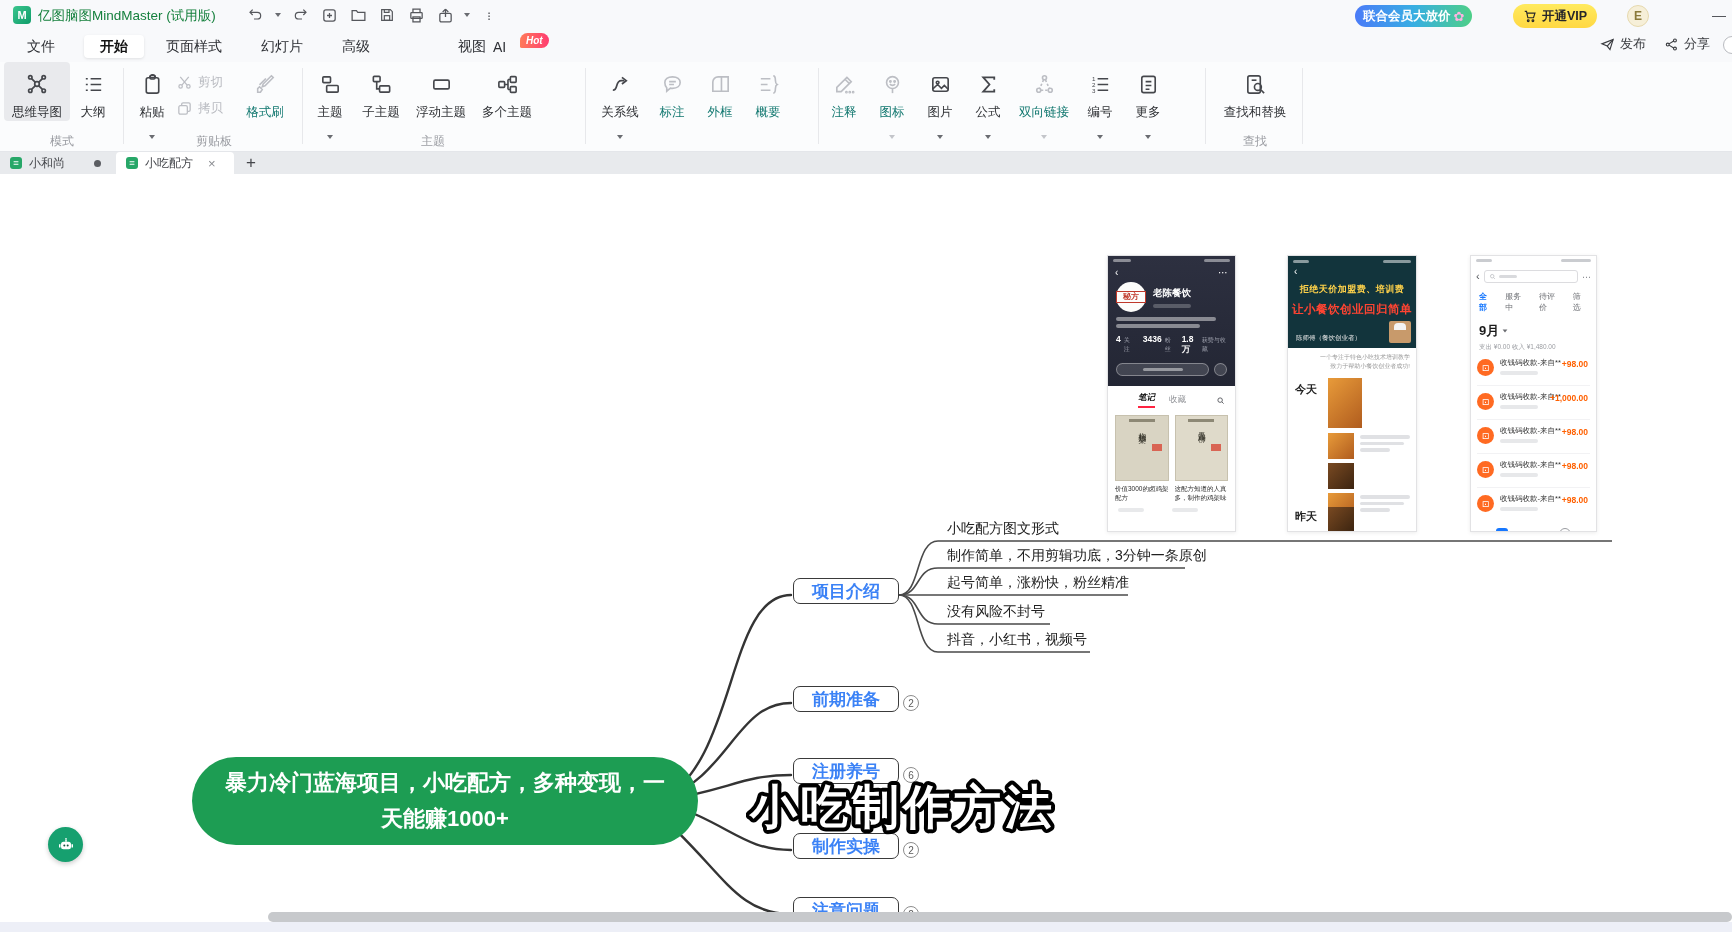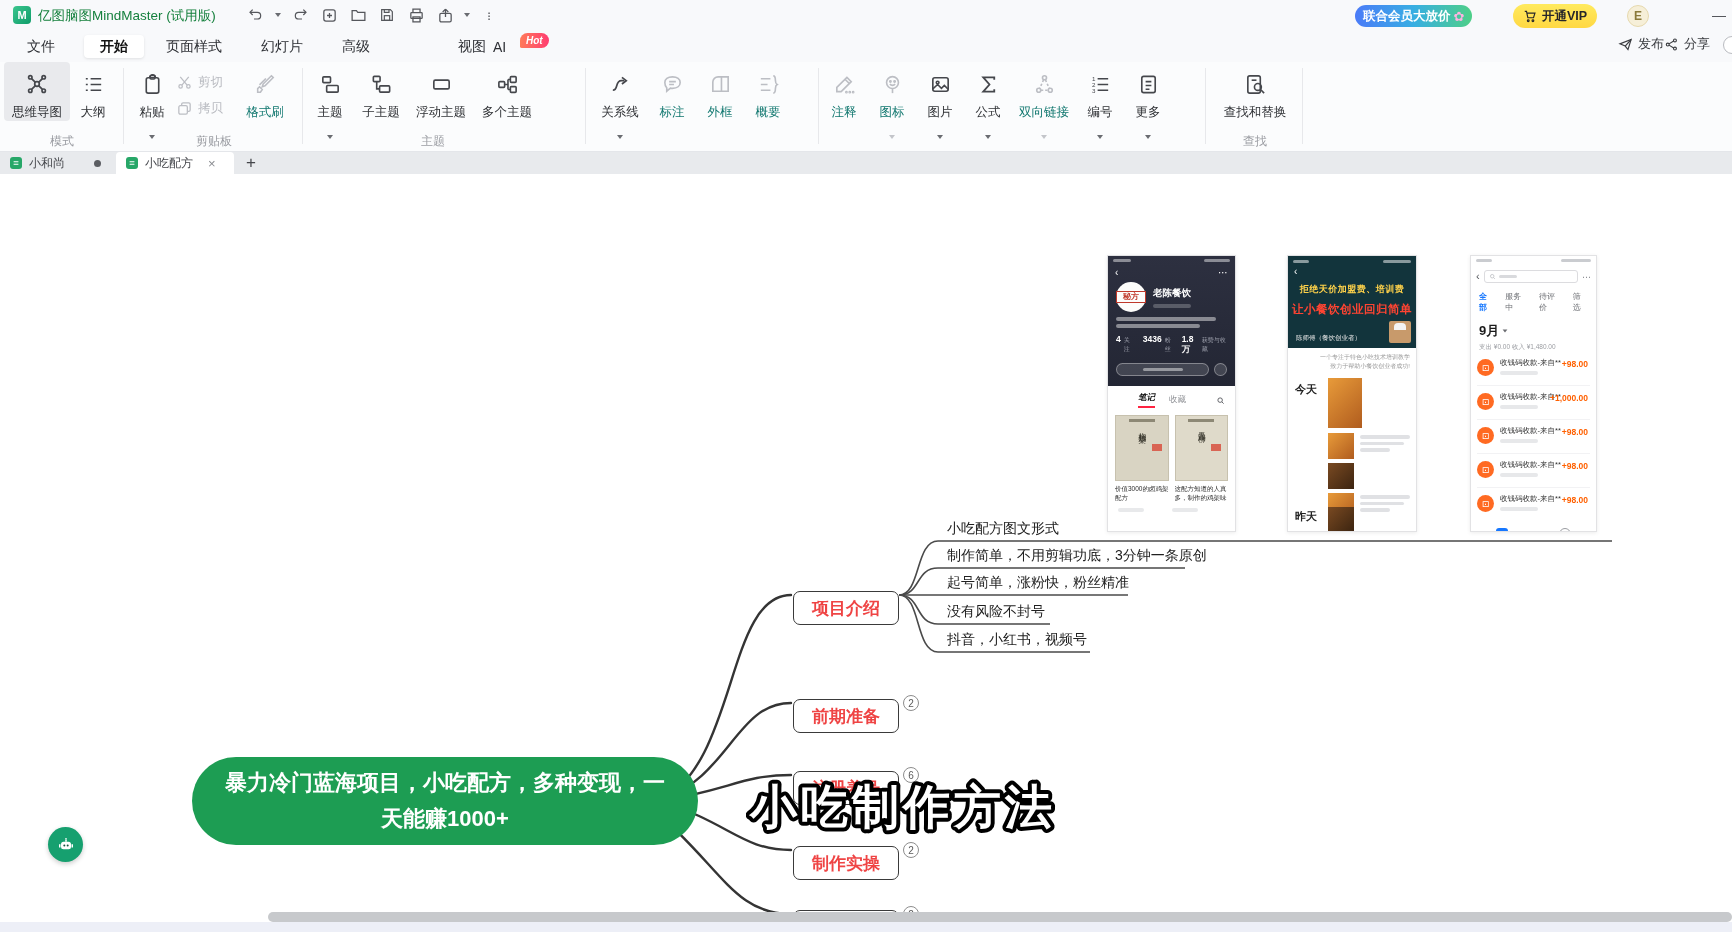--- a/index.html
+++ b/index.html
@@ -29,21 +29,21 @@
         display:flex;align-items:center;justify-content:center;cursor:pointer;}
 
   
   .menubar{position:absolute;left:0;top:30px;width:100%;height:32px;background:#f8f9fb;}
   .menu-item{position:absolute;top:5px;height:23px;display:flex;align-items:center;justify-content:center;
         font-size:14px;color:#2d2f34;cursor:pointer;padding:0 6px;}
   .menu-item.active{background:#ffffff;border-radius:4px;box-shadow:0 1px 3px rgba(0,0,0,.10);font-weight:bold;color:#141414;}
   .hot-badge{position:absolute;left:520px;top:3px;height:15px;padding:0 6px;border-radius:8px 8px 8px 2px;
         background:linear-gradient(90deg,#ff7a59,#ff3d71);color:#fff;font-size:10px;font-style:italic;font-weight:bold;
         display:flex;align-items:center;}
-  .menu-right{position:absolute;right:22px;top:5px;display:flex;align-items:center;color:#3a3c40;font-size:13px;}
+  .menu-right{position:absolute;right:22px;top:5px;display:flex;align-items:center;gap:18px;color:#3a3c40;font-size:13px;}
   .menu-right .mr-item{display:flex;align-items:center;gap:5px;cursor:pointer;}
   .edge-circle{position:absolute;right:-9px;top:36px;width:18px;height:18px;border-radius:50%;border:1.5px solid #b9bbc0;background:#fff;cursor:pointer;}
 
   
   .ribbon{position:absolute;left:0;top:62px;width:100%;height:90px;background:#fbfcfd;border-bottom:1px solid #e4e6ea;}
   .vsep{position:absolute;top:6px;width:1px;height:76px;background:#e7e8eb;}
   .rgroup{position:absolute;top:0;height:90px;}
   .rgroup-label{position:absolute;left:0;right:0;bottom:2px;text-align:center;font-size:12px;color:#9a9ca2;}
   .rflex{display:flex;align-items:flex-start;}
   .rbtn{display:flex;flex-direction:column;align-items:center;padding-top:8px;cursor:pointer;border-radius:4px;color:#45474c;}
@@ -67,23 +67,23 @@
         font-size:17px;color:#44464b;cursor:pointer;}
   .doc-ico{width:12px;height:12px;border-radius:3px;background:#27a768;display:flex;align-items:center;justify-content:center;}
 
   
   .canvas{position:absolute;left:0;top:174px;width:1732px;height:758px;background:#ffffff;overflow:hidden;}
   .curves{position:absolute;left:0;top:0;pointer-events:none;z-index:1;}
 
   .central-node{position:absolute;left:192px;top:583px;width:506px;height:88px;z-index:2;
         background:#1d9d53;border-radius:44px;color:#fff;font-size:22px;font-weight:bold;line-height:36px;
         display:flex;align-items:center;justify-content:center;text-align:center;padding:6px 26px;cursor:pointer;}
-  .branch-node{position:absolute;left:793px;width:106px;height:34px;z-index:2;background:#fff;
+  .branch-node{position:absolute;left:793px;width:106px;height:26px;z-index:2;background:#fff;
         border:1.8px solid #3a3a3a;border-radius:7px;display:flex;align-items:center;justify-content:center;
-        font-size:17px;font-weight:bold;color:#ef4444;cursor:pointer;margin-top:13px;}
+        font-size:17px;font-weight:bold;color:#3b82f6;cursor:pointer;}
   .badge{position:absolute;left:903px;width:16px;height:16px;border-radius:50%;background:#fff;border:1.2px solid #8d8d8d;
         color:#5a5a5a;font-size:10px;display:flex;align-items:center;justify-content:center;z-index:2;cursor:pointer;}
   .subtopic{position:absolute;left:947px;font-size:14px;color:#202020;z-index:2;white-space:nowrap;cursor:pointer;}
 
   .overlay-svg{position:absolute;left:746px;top:597px;z-index:5;cursor:pointer;}
 
   
   .phone{position:absolute;top:81px;width:129px;height:277px;background:#fff;border:1px solid #e2e2e4;
         box-shadow:0 1px 4px rgba(0,0,0,.08);z-index:2;cursor:pointer;overflow:hidden;}
   .bar{background:#d9dadd;border-radius:2px;height:4px;}

